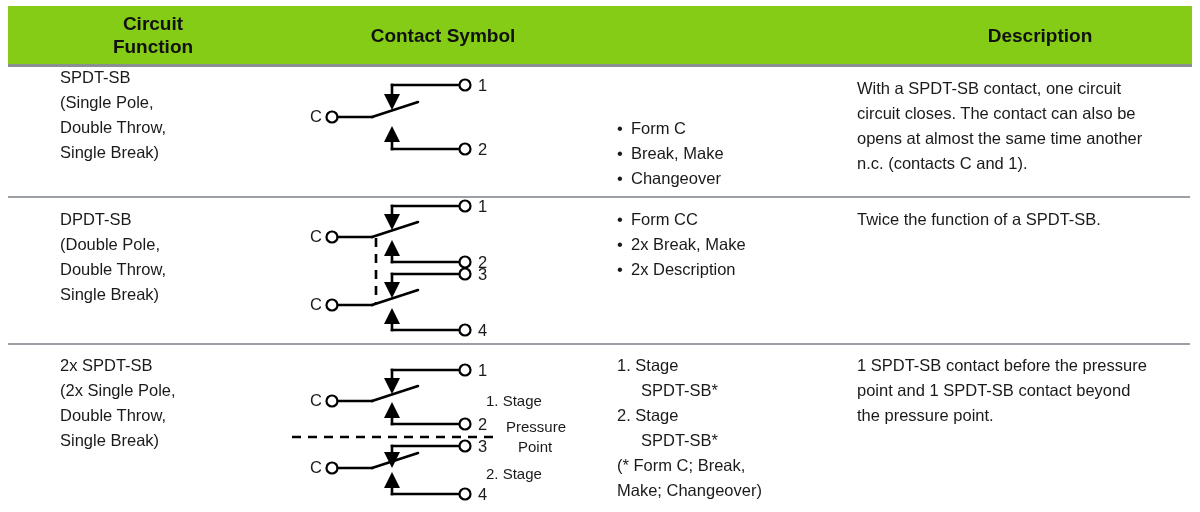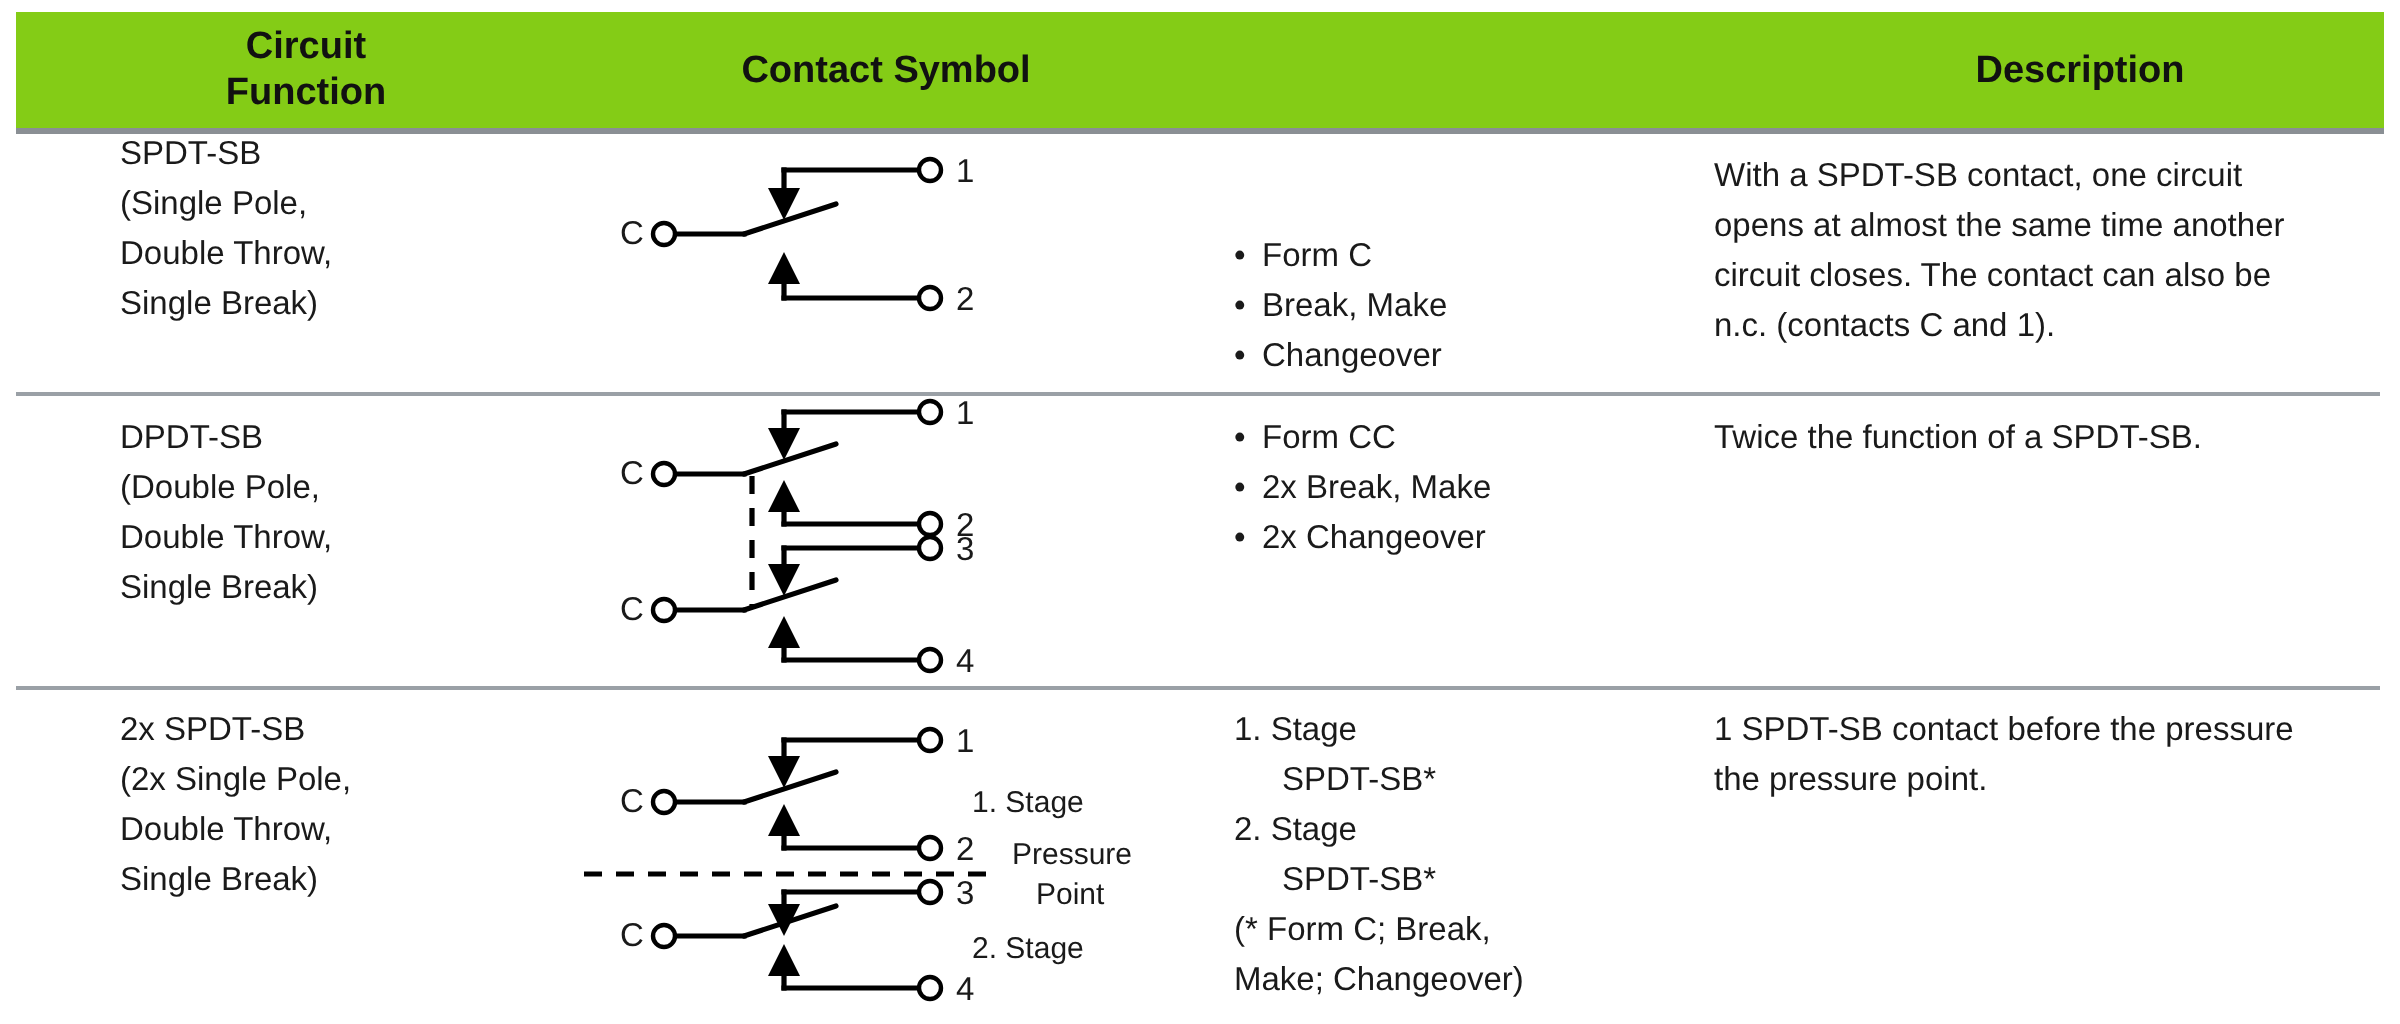--- a/index.html
+++ b/index.html
@@ -109,22 +109,22 @@
   </div>
 
   <ul class="cell col-expr bullets" style="top:76px;margin-top:40px;">
     <li>Form C</li>
     <li>Break, Make</li>
     <li>Changeover</li>
   </ul>
 
   <div class="cell col-desc" style="top:76px;">
     <span class="line">With a SPDT-SB contact, one circuit</span>
+    <span class="line">circuit closes. The contact can also be</span>
     <span class="line">opens at almost the same time another</span>
-    <span class="line">circuit closes. The contact can also be</span>
     <span class="line">n.c. (contacts C and 1).</span>
   </div>
 
   <div class="rowrule" style="top:196px;"></div>
 
   <div class="cell col-fn" style="top:207px;">
     <span class="line">DPDT-SB</span>
     <span class="line">(Double Pole,</span>
     <span class="line">Double Throw,</span>
     <span class="line">Single Break)</span>
@@ -163,21 +163,21 @@
       <circle class="term" cx="165" cy="130" r="5.5"></circle>
       <text class="lbl" x="178" y="136">4</text>
 
       <line class="dash" x1="76" y1="38" x2="76" y2="104"></line>
     </svg>
   </div>
 
   <ul class="cell col-expr bullets" style="top:207px;">
     <li>Form CC</li>
     <li>2x Break, Make</li>
-    <li>2x Changeover</li>
+    <li>2x Description</li>
   </ul>
 
   <div class="cell col-desc" style="top:207px;">
     <span class="line">Twice the function of a SPDT-SB.</span>
   </div>
 
   <div class="rowrule" style="top:343px;"></div>
 
   <div class="cell col-fn" style="top:353px;">
     <span class="line">2x SPDT-SB</span>
@@ -232,16 +232,17 @@
     <span class="line">1. Stage</span>
     <span class="indent">SPDT-SB*</span>
     <span class="line">2. Stage</span>
     <span class="indent">SPDT-SB*</span>
     <span class="line">(* Form C; Break,</span>
     <span class="line">Make; Changeover)</span>
   </div>
 
   <div class="cell col-desc" style="top:353px;">
     <span class="line">1 SPDT-SB contact before the pressure</span>
+    <span class="line">point and 1 SPDT-SB contact beyond</span>
     <span class="line">the pressure point.</span>
   </div>
 
 </div>
 
 </body></html>

